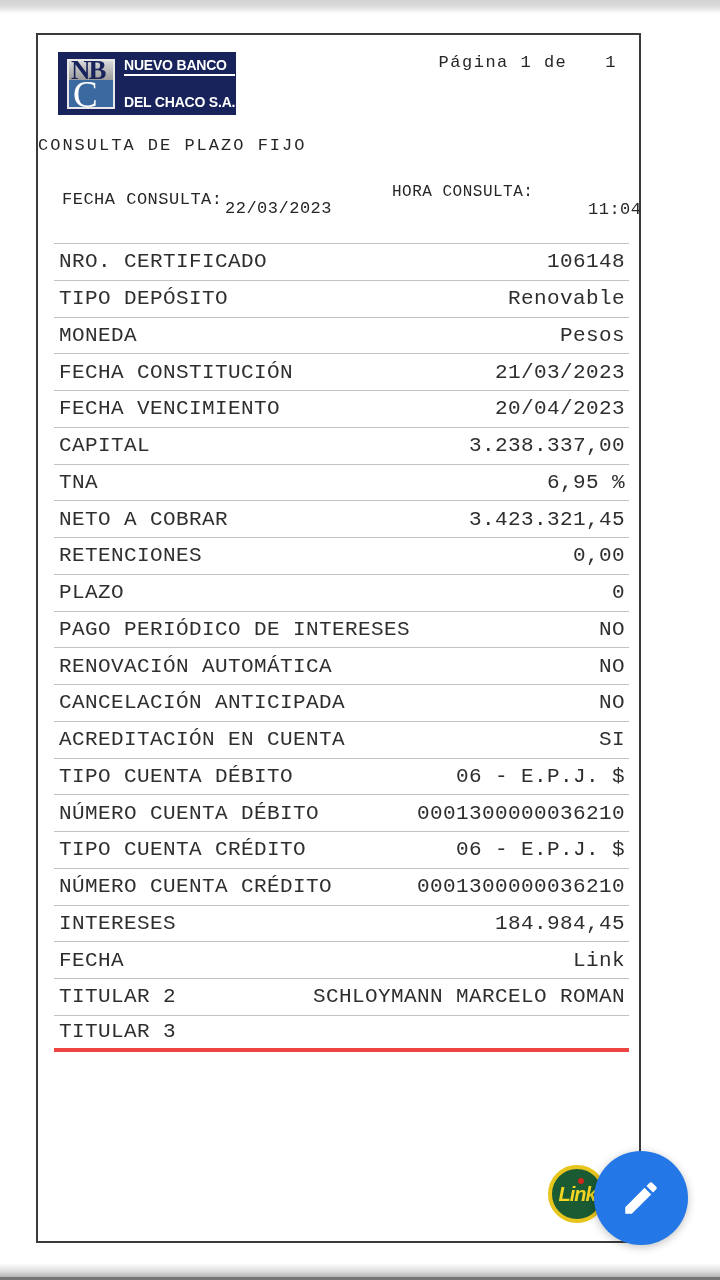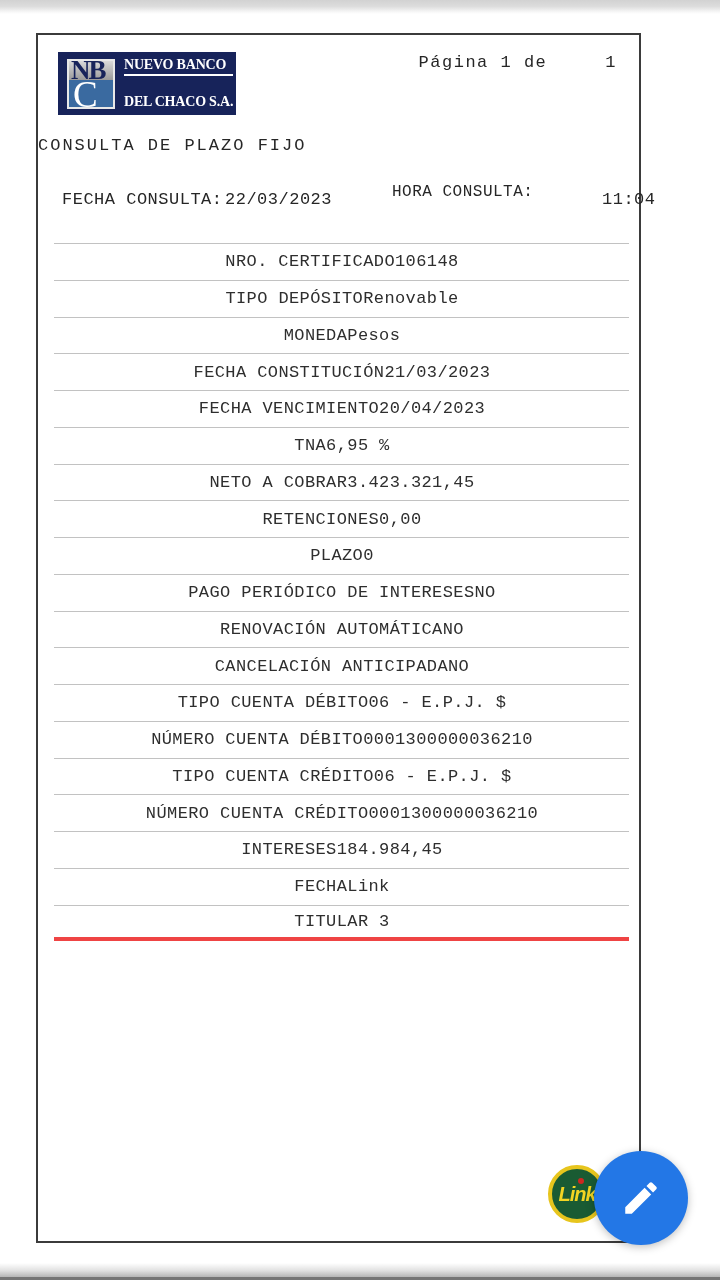--- a/index.html
+++ b/index.html
@@ -18,40 +18,40 @@
   .bank-logo{position:absolute;left:20px;top:17px;width:178px;height:63px;background:#17235a;
              display:flex;align-items:center;}
   .emblem{position:relative;width:44px;height:46px;margin-left:9px;border:2px solid #e8e8e8;
           background:#3a6aa0;flex:0 0 auto;}
   .emblem-top{position:absolute;left:0;top:0;width:44px;height:19px;
               background:linear-gradient(#d9d9d9,#9a9a9a);}
   .emblem .nb{position:absolute;left:2px;top:-6px;font-family:"Liberation Serif",serif;
               font-weight:bold;font-size:27px;color:#17235a;letter-spacing:-2px;}
   .emblem .c{position:absolute;left:4px;bottom:-6px;font-family:"Liberation Serif",serif;
              font-size:37px;color:#ffffff;line-height:1;}
-  .bank-name{margin-left:9px;font-family:Liberation Serif, serif;color:#ffffff;
+  .bank-name{margin-left:9px;font-family:Liberation Sans, sans-serif;color:#ffffff;
              font-weight:bold;font-size:14px;letter-spacing:-0.2px;line-height:1.15;}
   .bank-line1{border-bottom:2px solid #ffffff;padding-bottom:1px;}
   .bank-line2{padding-top:18px;}
 
-  .pagination{position:absolute;top:18px;right:22px;display:flex;gap:58px;
+  .pagination{position:absolute;top:18px;right:22px;display:flex;gap:38px;
               font-size:17px;letter-spacing:1.5px;color:#262626;}
   .title{position:absolute;left:0;top:101px;width:100%;
          font-size:17px;letter-spacing:2px;color:#262626;}
 
   .meta{position:absolute;font-size:17px;letter-spacing:0.5px;color:#262626;white-space:nowrap;}
   .fecha-label{left:24px;top:155px;text-align:right;}
-  .fecha-value{left:187px;top:155px;}
+  .fecha-value{left:187px;top:164px;}
   .hora-label{left:334px;top:148px;font-size:16px;margin-left:20px;}
-  .hora-value{left:550px;top:155px;margin-left:14px;}
+  .hora-value{left:550px;top:165px;}
 
   .table{position:absolute;left:16px;top:208px;width:575px;}
   .row{box-sizing:border-box;height:36.75px;border-top:1px solid #c2c2c2;
-       display:flex;justify-content:center;align-items:center;
-       padding:0 4px 0 5px;font-size:17px;letter-spacing:0.4px;}
+       display:flex;justify-content:space-between;align-items:center;
+       padding:0 4px 0 5px;font-size:21px;letter-spacing:0.4px;}
   .row:last-child{border-bottom:4px solid #ef4444;}
   .row .lbl,.row .val{white-space:nowrap;}
 
   
   .link-badge{position:absolute;left:548px;top:1165px;width:58px;height:58px;border-radius:50%;
               box-sizing:border-box;background:#1a5b33;border:4px solid #e7c51d;
               display:flex;align-items:center;justify-content:center;}
   .link-text{font-family:"Liberation Sans",sans-serif;font-weight:bold;font-style:italic;
              font-size:20px;color:#f3d523;letter-spacing:-1px;}
   .link-dot{position:absolute;left:26px;top:9px;width:6px;height:6px;border-radius:50%;
@@ -111,20 +111,24 @@
         </div>
       <div class="row">
           <span class="lbl">FECHA CONSTITUCIÓN</span>
           <span class="val">21/03/2023</span>
         </div>
       <div class="row">
           <span class="lbl">FECHA VENCIMIENTO</span>
           <span class="val">20/04/2023</span>
         </div>
       <div class="row">
+          <span class="lbl">CAPITAL</span>
+          <span class="val">3.238.337,00</span>
+        </div>
+      <div class="row">
           <span class="lbl">TNA</span>
           <span class="val">6,95 %</span>
         </div>
       <div class="row">
           <span class="lbl">NETO A COBRAR</span>
           <span class="val">3.423.321,45</span>
         </div>
       <div class="row">
           <span class="lbl">RETENCIONES</span>
           <span class="val">0,00</span>
@@ -139,20 +143,24 @@
         </div>
       <div class="row">
           <span class="lbl">RENOVACIÓN AUTOMÁTICA</span>
           <span class="val">NO</span>
         </div>
       <div class="row">
           <span class="lbl">CANCELACIÓN ANTICIPADA</span>
           <span class="val">NO</span>
         </div>
       <div class="row">
+          <span class="lbl">ACREDITACIÓN EN CUENTA</span>
+          <span class="val">SI</span>
+        </div>
+      <div class="row">
           <span class="lbl">TIPO CUENTA DÉBITO</span>
           <span class="val">06 - E.P.J. $</span>
         </div>
       <div class="row">
           <span class="lbl">NÚMERO CUENTA DÉBITO</span>
           <span class="val">0001300000036210</span>
         </div>
       <div class="row">
           <span class="lbl">TIPO CUENTA CRÉDITO</span>
           <span class="val">06 - E.P.J. $</span>
@@ -161,20 +169,24 @@
           <span class="lbl">NÚMERO CUENTA CRÉDITO</span>
           <span class="val">0001300000036210</span>
         </div>
       <div class="row">
           <span class="lbl">INTERESES</span>
           <span class="val">184.984,45</span>
         </div>
       <div class="row">
           <span class="lbl">FECHA</span>
           <span class="val">Link</span>
+        </div>
+      <div class="row">
+          <span class="lbl">TITULAR 2</span>
+          <span class="val">SCHLOYMANN MARCELO ROMAN</span>
         </div>
       <div class="row">
           <span class="lbl">TITULAR 3</span>
           <span class="val"></span>
         </div>
     </div>
   </div>
 
   <div class="link-badge">
     <span class="link-text">Link</span>

